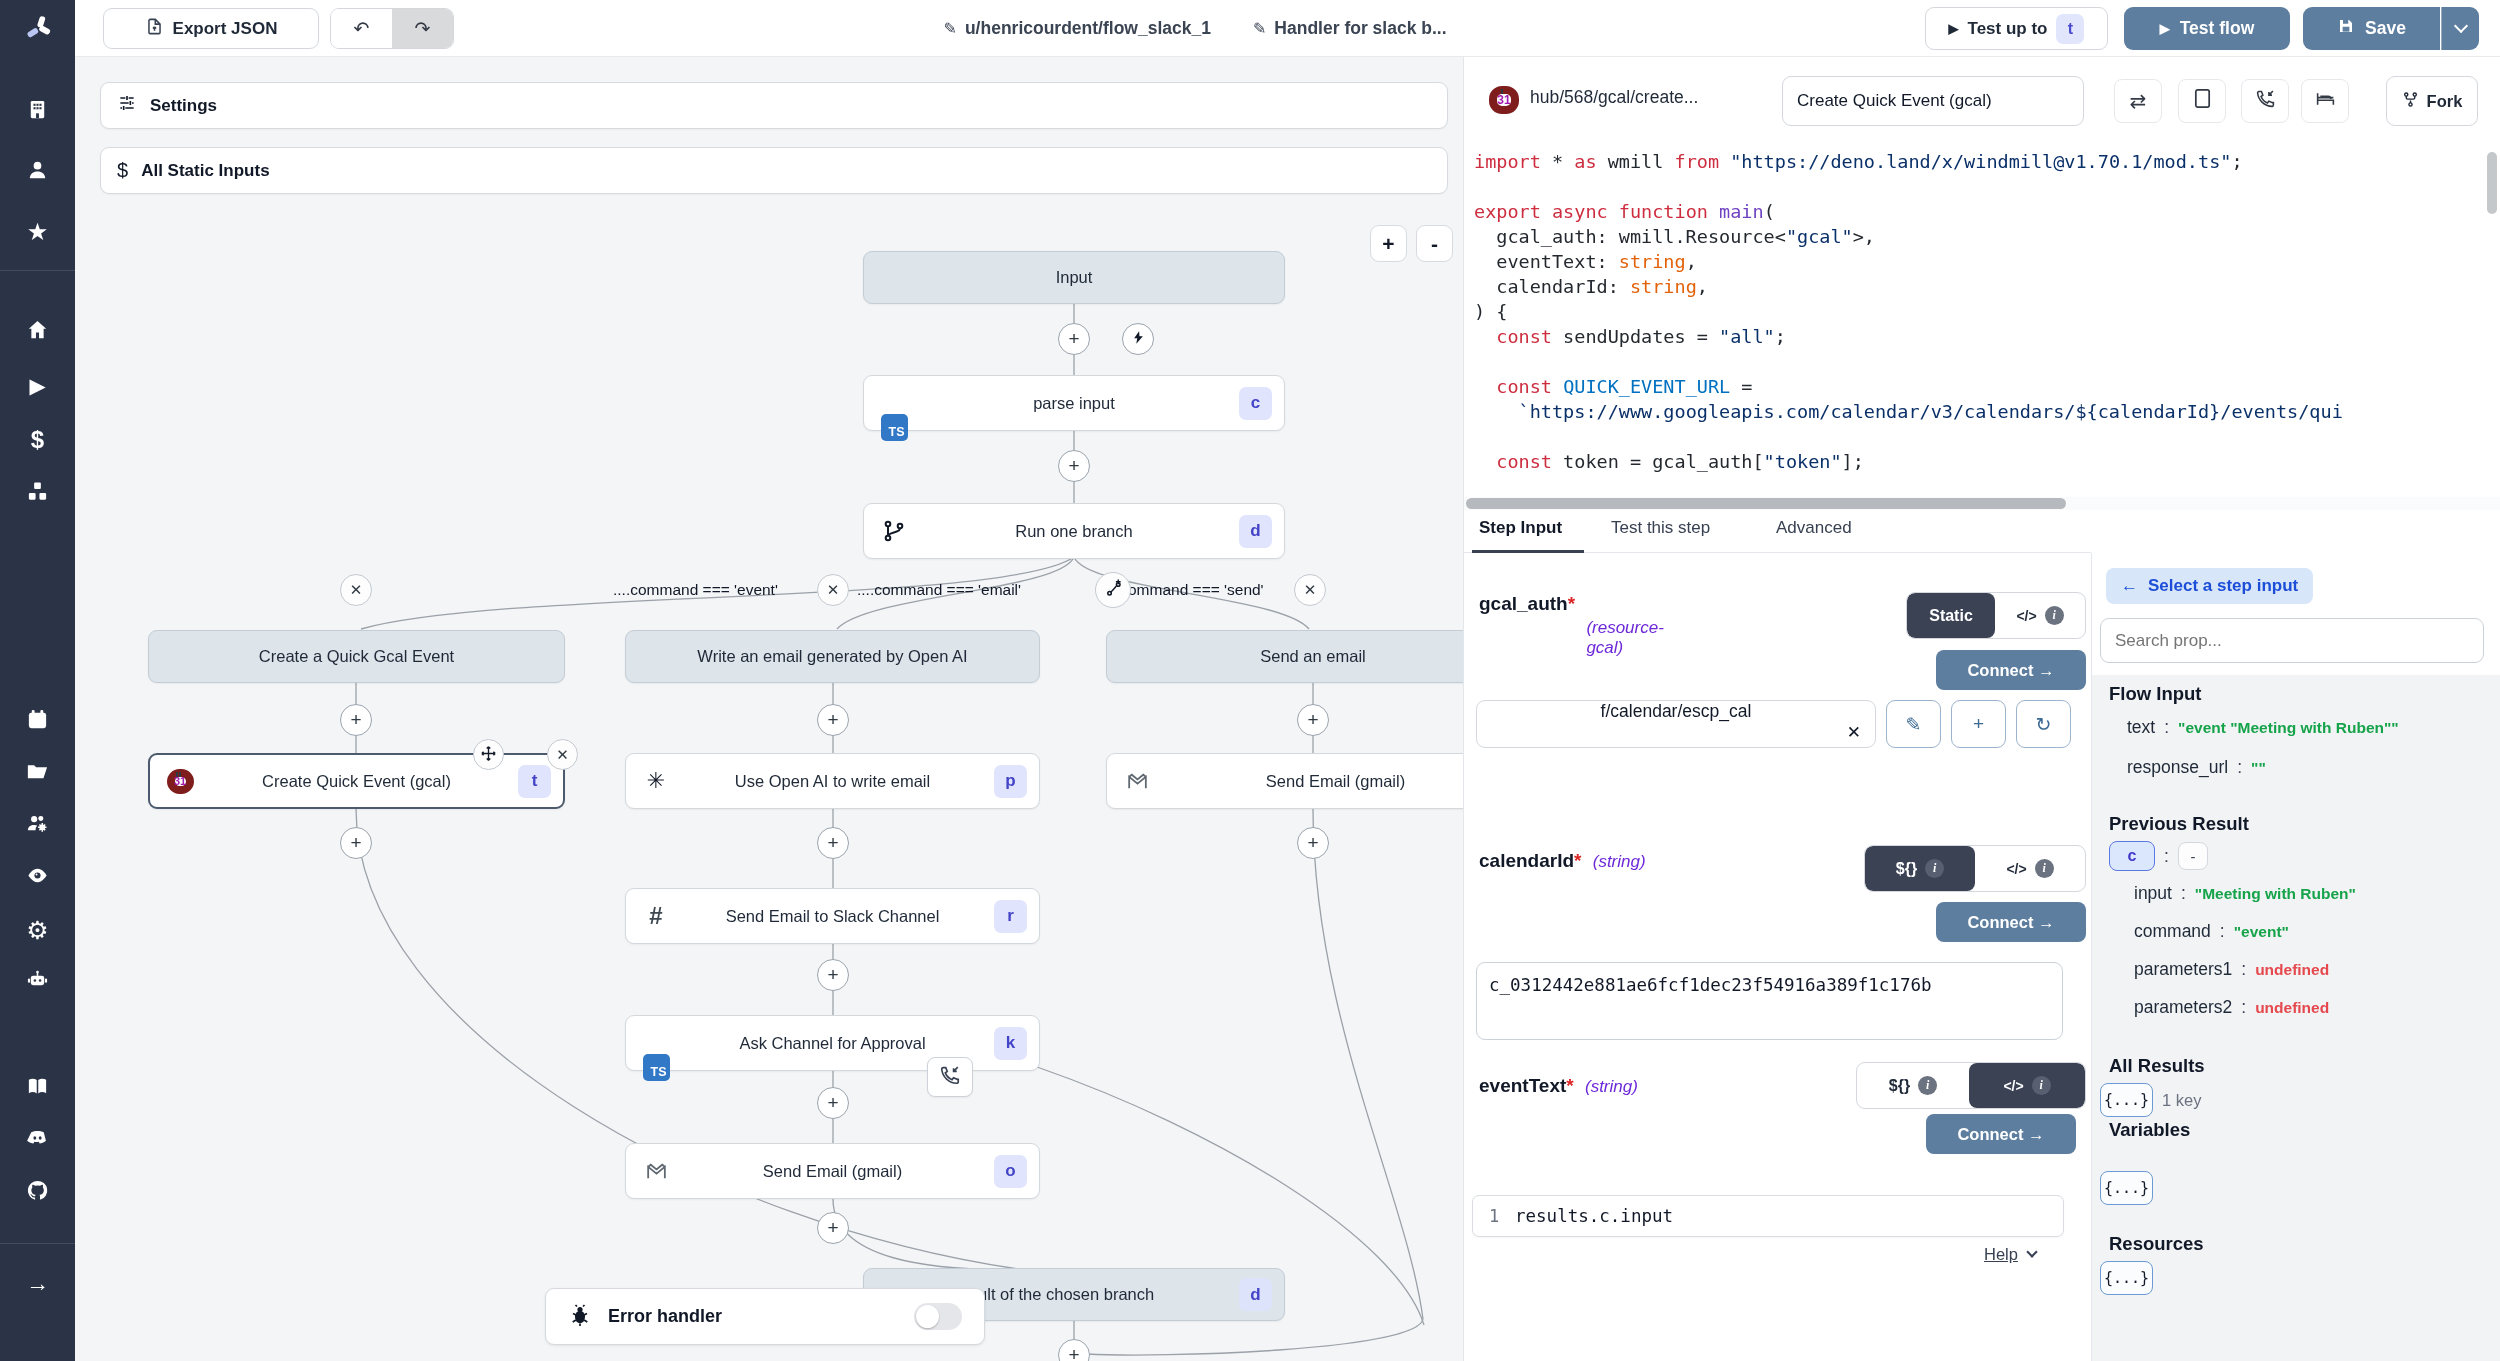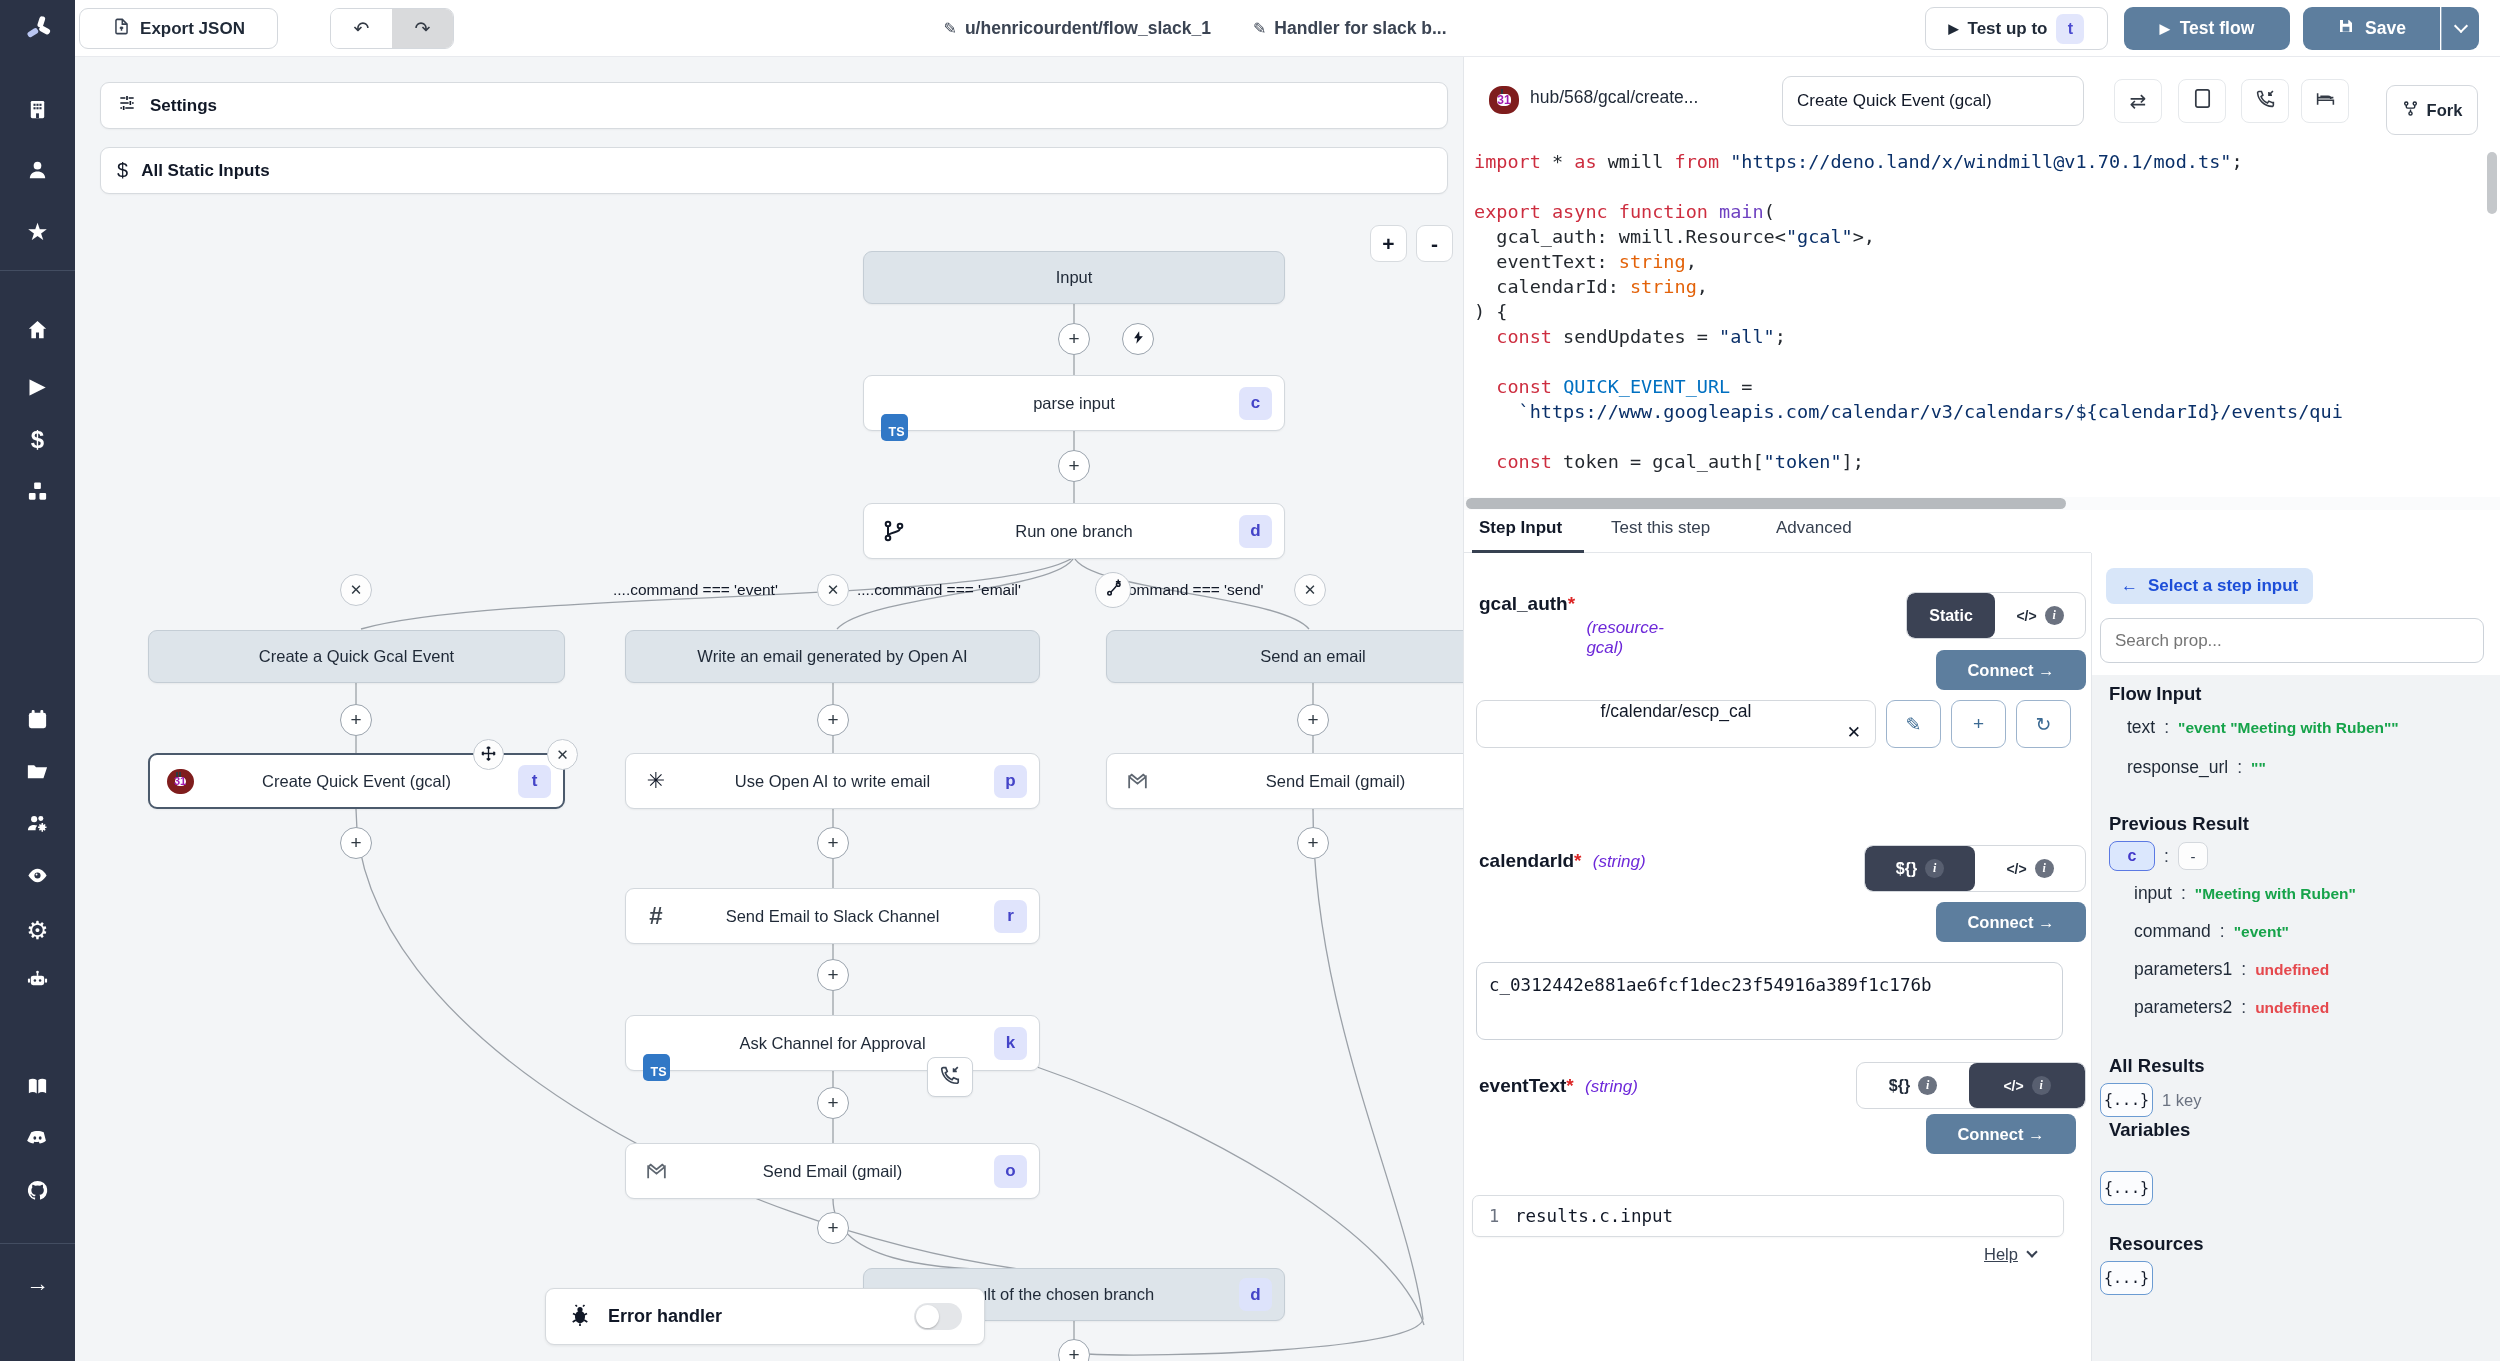--- a/index.html
+++ b/index.html
@@ -51,21 +51,21 @@
   .toggle { width:48px; height:27px; background:#e4e6e9; border-radius:14px; position:relative; cursor:pointer; }
   .toggle .knob { position:absolute; left:2px; top:2px; width:23px; height:23px; background:#fff; border-radius:50%; box-shadow:0 1px 2px rgba(0,0,0,.25); }
 
   
   .rpanel { position:absolute; left:1463px; top:57px; width:1037px; height:1304px; background:#fff; border-left:1px solid #e3e6ea; }
   .rtool { position:absolute; left:0; top:0; width:1037px; height:88px; background:#fff; }
   .rtool .path { position:absolute; left:66px; top:30px; font-size:17.5px; color:#1f2937; white-space:nowrap; }
   .name-input { position:absolute; left:318px; top:19px; width:302px; height:50px; border:1px solid #d4d8dd; border-radius:9px; padding:0 14px; font-size:17px; color:#111827; font-family:inherit; }
   .icbtn { position:absolute; top:22px; width:48px; height:44px; border:1px solid #e6e9ec; border-radius:8px; background:#fff; display:flex; align-items:center; justify-content:center; color:#333a45; font-size:20px; cursor:pointer; }
   .icbtn svg { width:21px; height:21px; }
-  .fork-btn { position:absolute; left:922px; top:19px; width:92px; height:50px; border:1px solid #d4d8dd; border-radius:9px; background:#fff; display:flex; align-items:center; justify-content:center; gap:8px; font-size:16.5px; font-weight:700; color:#1f2937; cursor:pointer;margin-top:9px; }
+  .fork-btn { position:absolute; left:922px; top:19px; width:92px; height:50px; border:1px solid #d4d8dd; border-radius:9px; background:#fff; display:flex; align-items:center; justify-content:center; gap:8px; font-size:16.5px; font-weight:700; color:#1f2937; cursor:pointer; }
 
   .code { position:absolute; left:0; top:92px; width:1037px; height:348px; overflow:hidden; font-family:"DejaVu Sans Mono","Liberation Mono",monospace; font-size:18.5px; }
   .code-line { height:25px; line-height:25px; white-space:pre; padding-left:10px; color:#24292f; }
   .tk-k { color:#cd2d3f; } .tk-f { color:#6f42c1; } .tk-s { color:#0a3069; }
   .tk-t { color:#e36209; } .tk-v { color:#0070c1; } .tk-p { color:#24292f; }
   .hscroll { position:absolute; left:0; top:440px; width:1037px; height:13px; background:#fafbfc; }
   .hscroll .thumb { position:absolute; left:2px; top:1px; width:600px; height:11px; background:#b6babe; border-radius:6px; }
   .vscroll { position:absolute; left:1023px; top:95px; width:10px; height:62px; background:#c5c8cb; border-radius:5px; }
 
   .tabs { position:absolute; left:0; top:455px; width:627px; height:41px; border-bottom:1px solid #e3e6ea; }
@@ -241,21 +241,21 @@
       </div>
     <div class="sb-div" style="top:1243px"></div>
     <div id="sb-collapse">
         <div class="sb-item" style="top: 1261px;">
           <span><span style="font-size:23px">→</span></span>
         </div>
       </div>
   </aside>
 
   <header class="topbar">
-    <button class="btn-outline" style="left:4px;top:8px;width:199px;height:41px">
+    <button class="btn-outline" style="left:28px;top:8px;width:216px;height:41px">
       <span><svg width="19" height="19" viewBox="0 0 24 24" fill="none" stroke="#374151" stroke-width="1.9">
             <path d="M13 3H6.5A1.5 1.5 0 005 4.5v15A1.5 1.5 0 006.5 21h11a1.5 1.5 0 001.5-1.5V9z"></path>
             <path d="M13 3v6h6"></path>
             <path d="M12 17.5v-5M12 12.5l-2 2M12 12.5l2 2"></path>
           </svg></span>
       <span>Export JSON</span>
     </button>
     <div class="undo-grp">
       <div class="undo-half">
           <span>↶</span>

